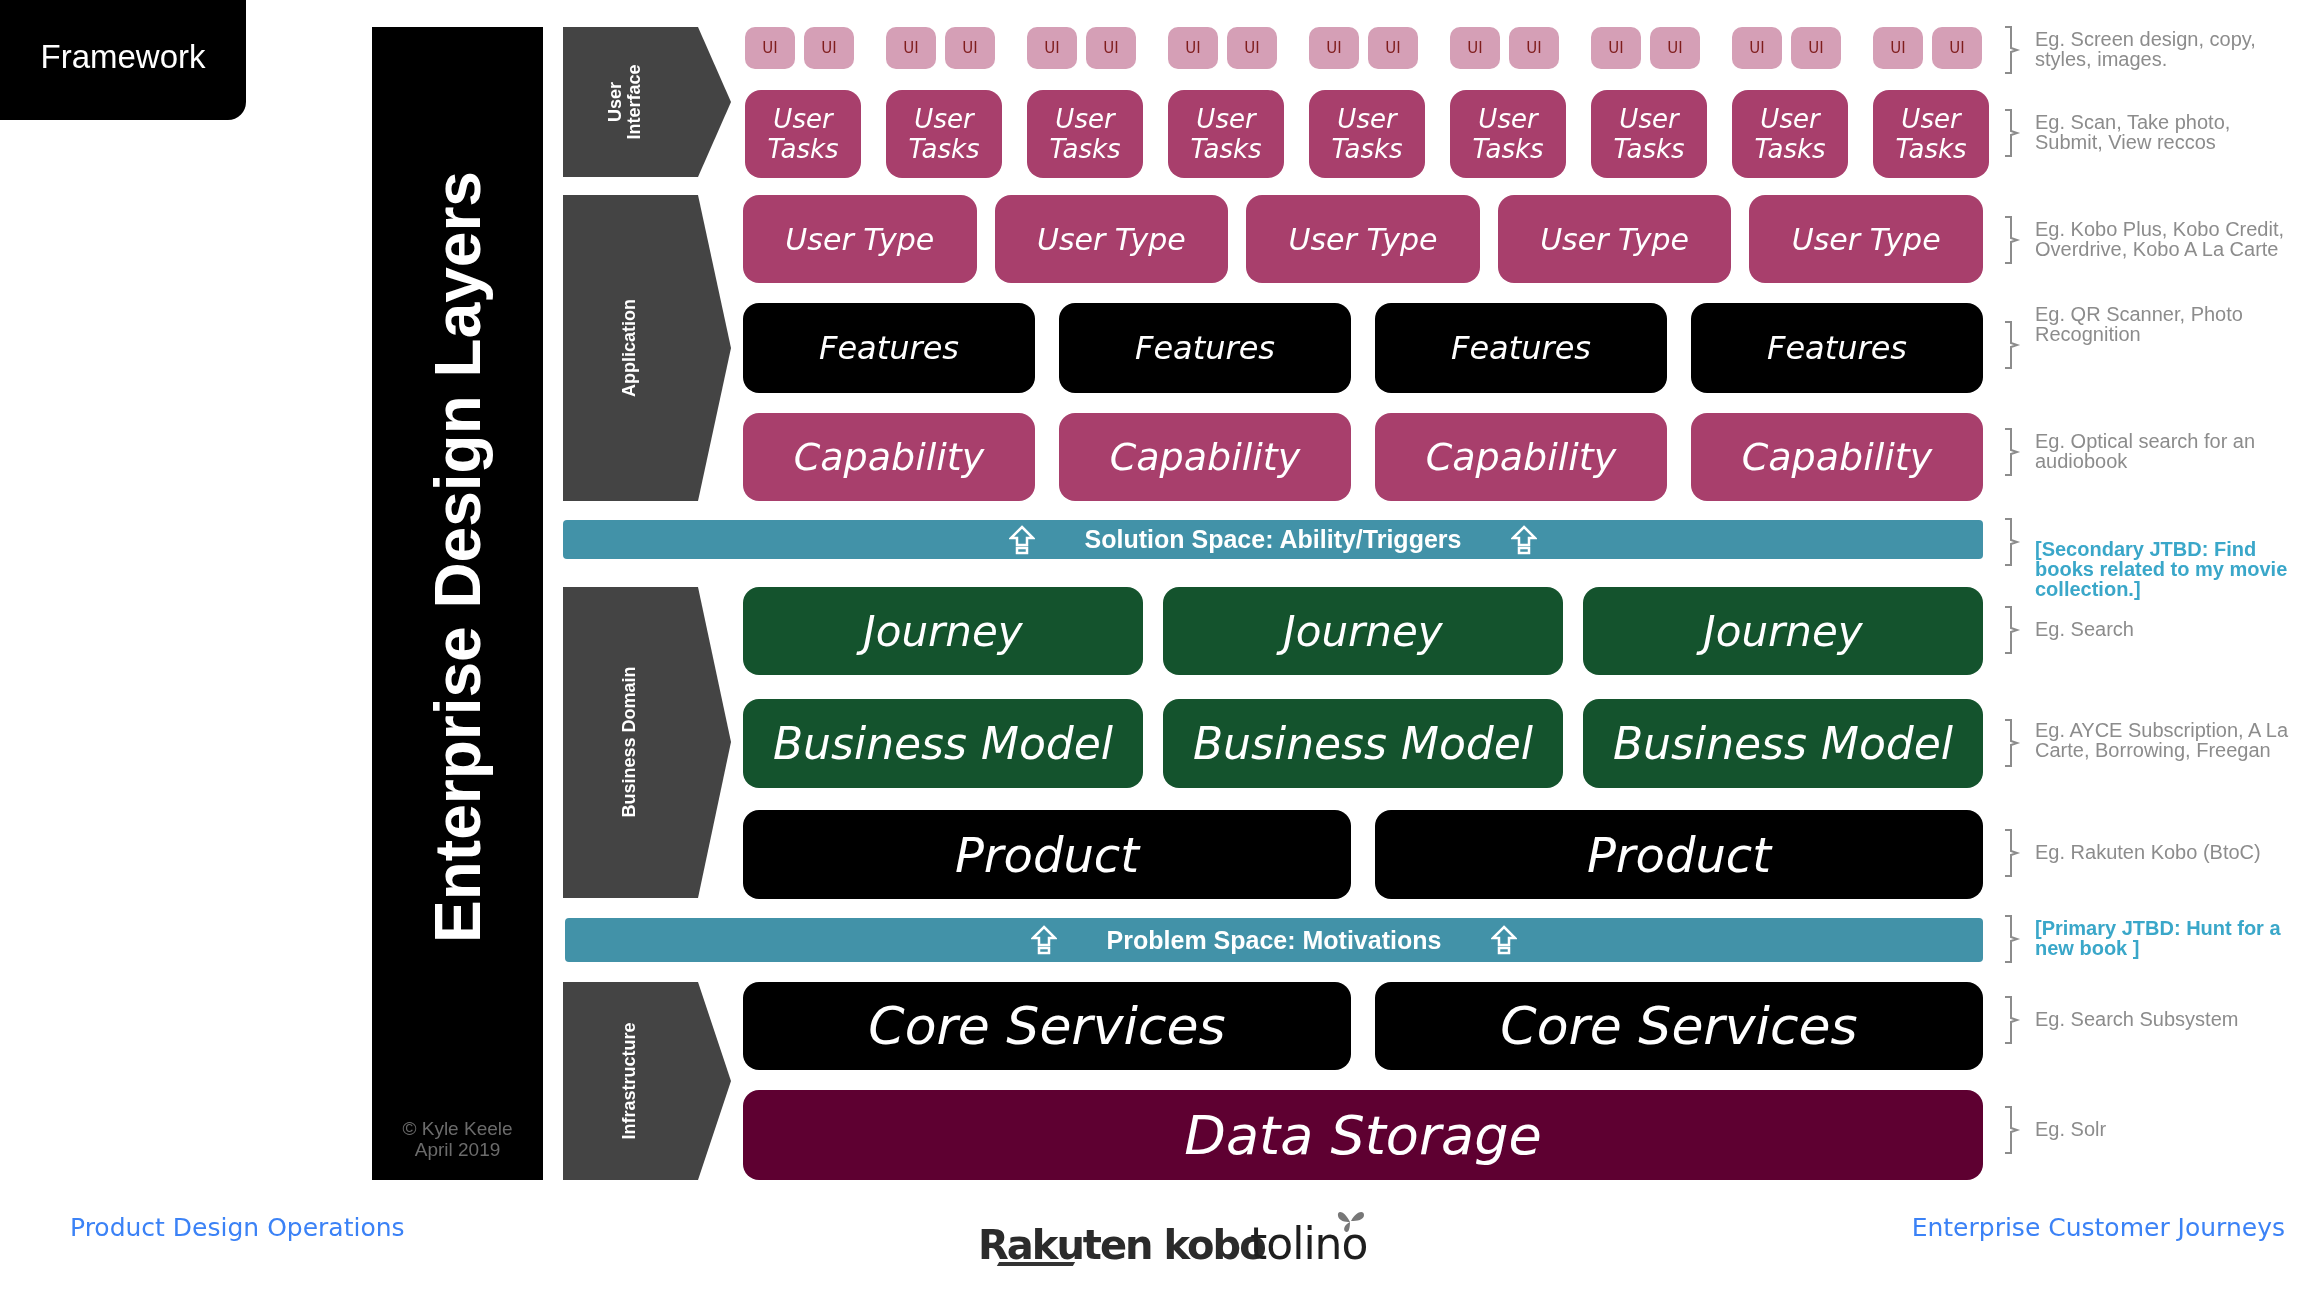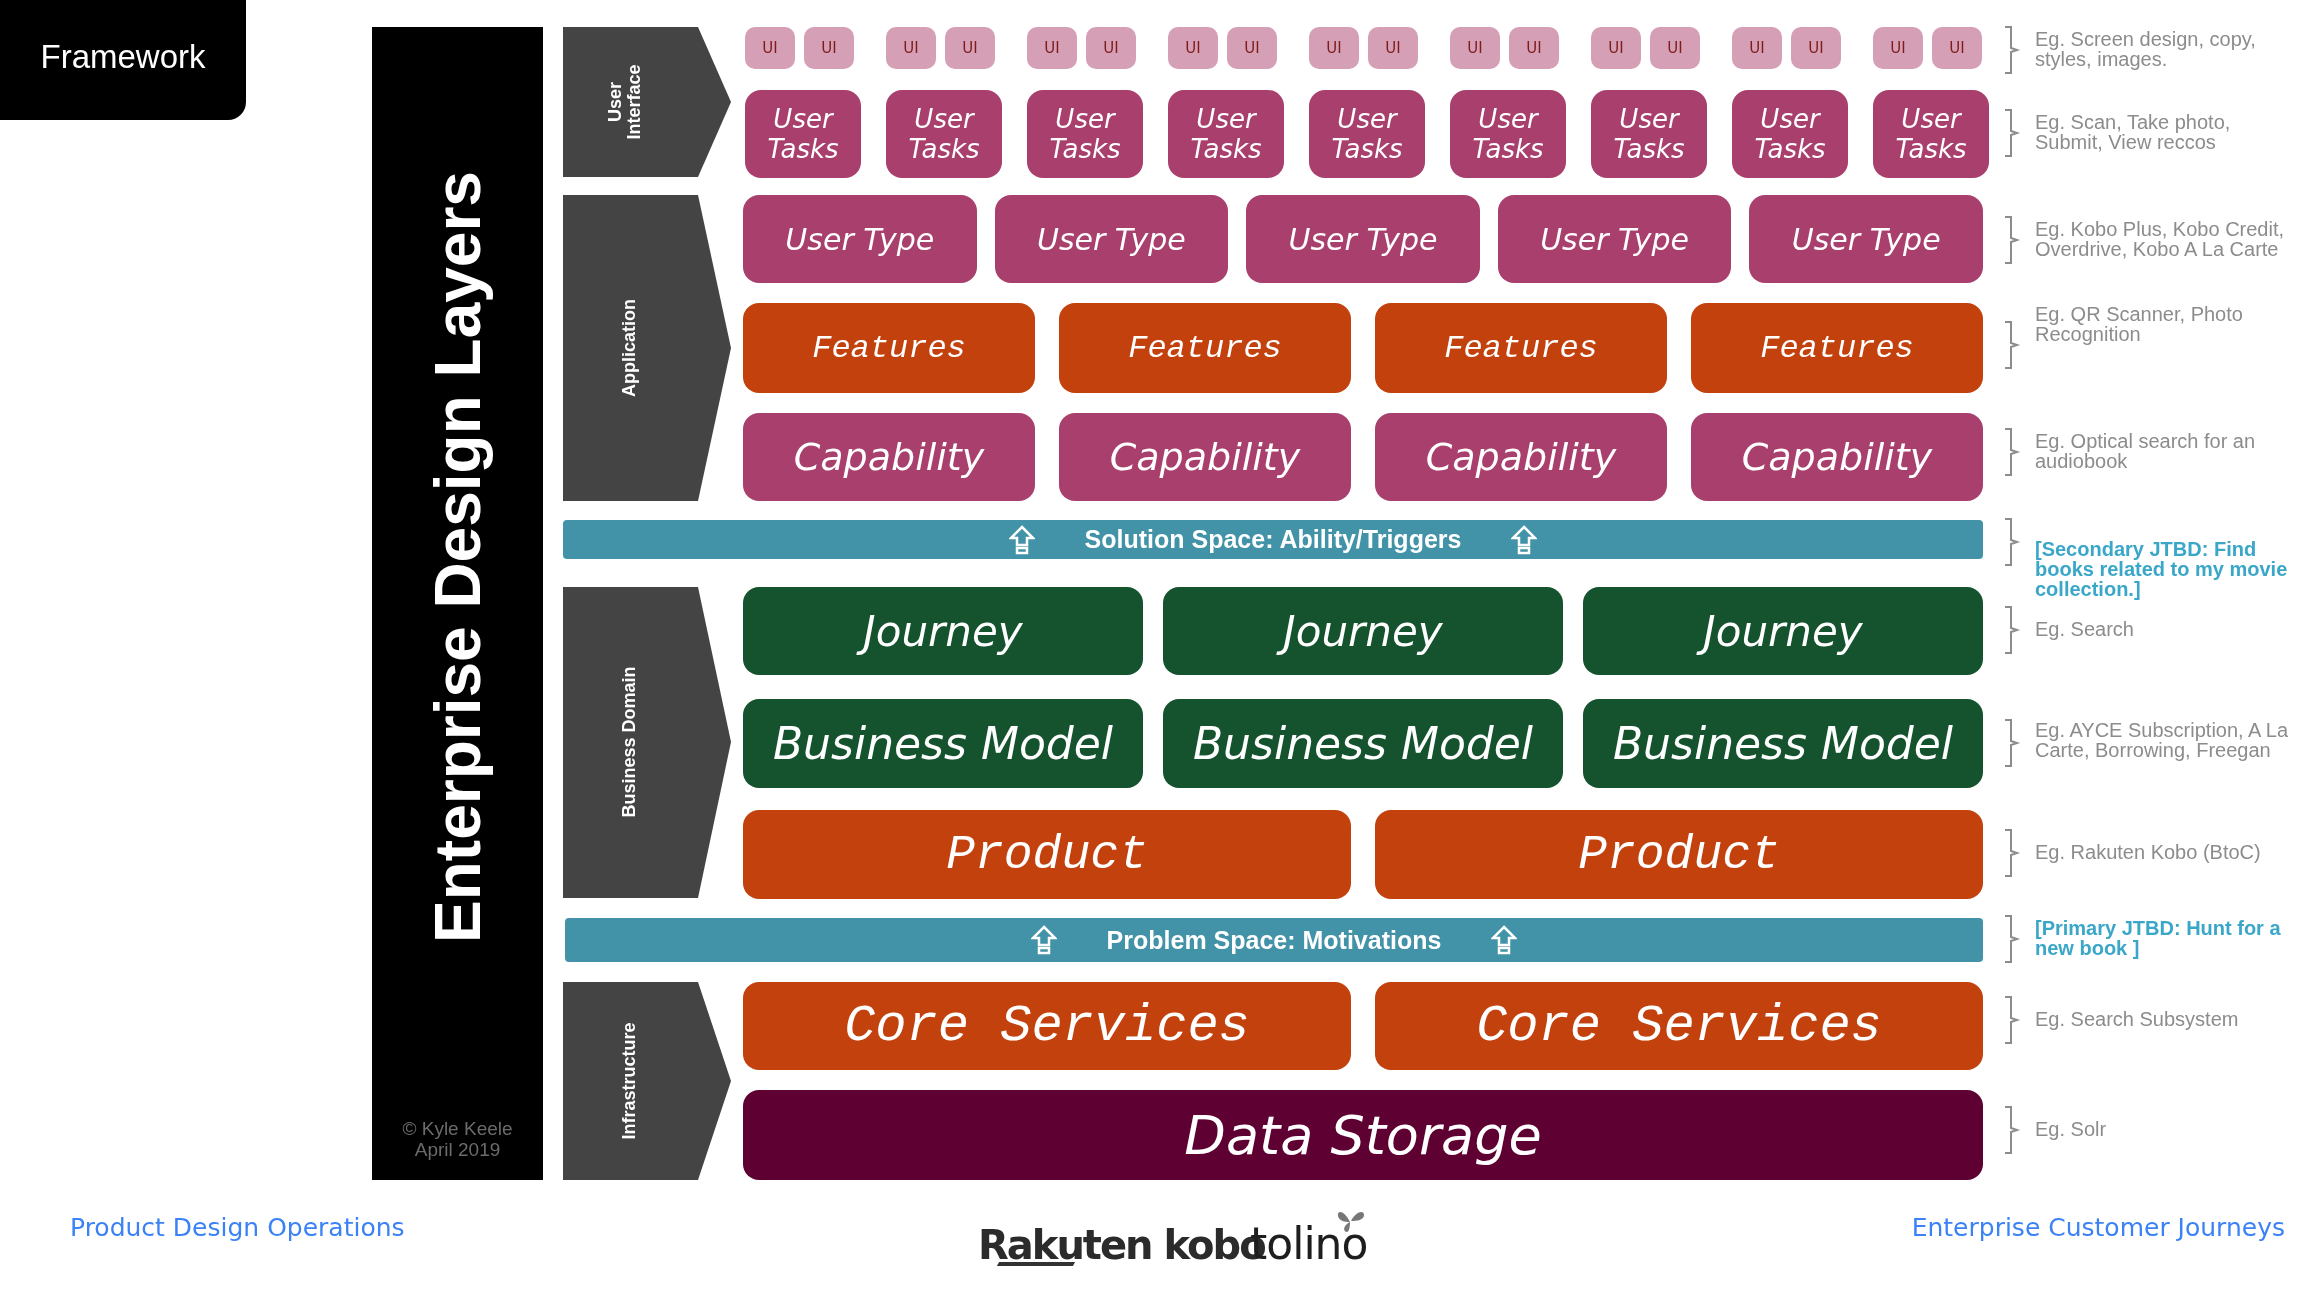--- a/index.html
+++ b/index.html
@@ -13,21 +13,21 @@
             white-space:nowrap; color:#fff; font-weight:bold; font-size:64px; }
   .credit { position:absolute; left:0; right:0; bottom:20px; text-align:center; color:#6b6b6b; font-size:19px; line-height:21px; }
   .chev { background:#444444; color:#fff; }
   .chev svg { position:absolute; left:0; top:0; }
   .chev-label { position:absolute; left:60px; top:50%; transform:translate(-50%,-50%) rotate(-90deg);
                 white-space:nowrap; font-weight:bold; font-size:18px; text-align:center; line-height:19px; color:#fff; }
   .box { border-radius:16px; color:#fff; font-style:italic; display:flex; align-items:center; justify-content:center;
          text-align:center; font-family:"DejaVu Sans", sans-serif; }
   .ui-small { background:#d59fb6; border-radius:10px; font-style:normal; font-size:15px; color:#7f1d1d; font-family:"DejaVu Sans", sans-serif; }
   .c-light { background:#a83f6c; }
-  .c-mid { background:#c2410c;font-family:Liberation Mono, monospace; }
+  .c-mid { background:#000000; }
   .c-dark { background:#14532d; }
   .c-darkest { background:#5e0031; }
   .band { background:#4292a8; color:#fff; font-weight:bold; font-size:25px; display:flex; align-items:center; justify-content:center; border-radius:4px; }
   .band .arrow { display:inline-block; width:26px; height:30px; margin:0 50px; }
   .bracket { width:16px; }
   .note { color:#8c8c8c; font-size:20px; line-height:20px; }
   .note.hl { color:#3aa7c9; font-weight:bold; }
   .footer-text { color:#3b82f6; font-size:25px; font-family:"DejaVu Sans", sans-serif; }
   .logo-rakuten { font-family:"DejaVu Sans", sans-serif; font-size:40px; color:#2b2b2b; font-weight:bold; letter-spacing:-2px; }
   .logo-tolino { font-family:"DejaVu Sans", sans-serif; font-size:44px; color:#1e1e1e; letter-spacing:-1px; }

